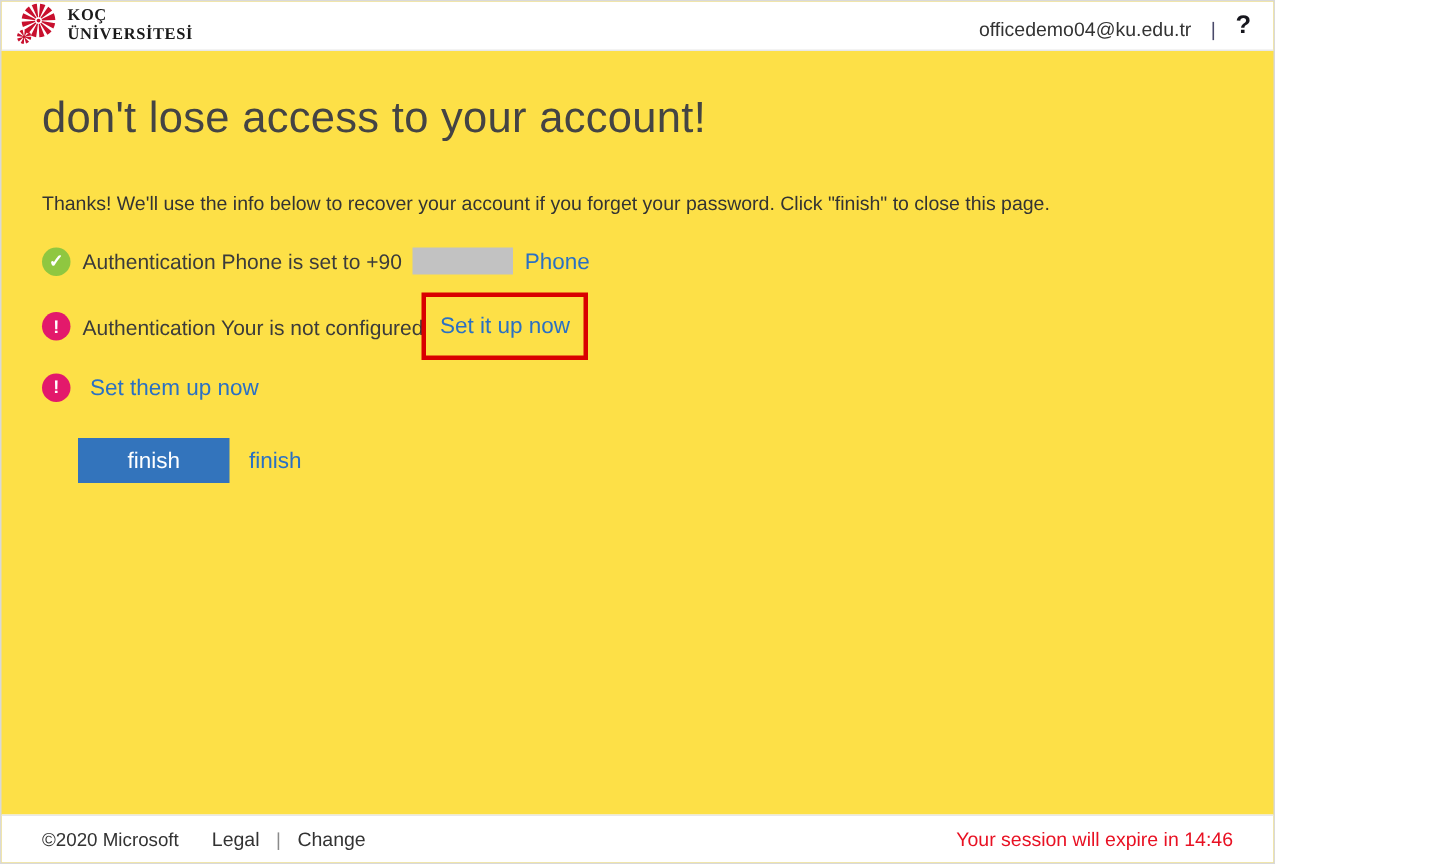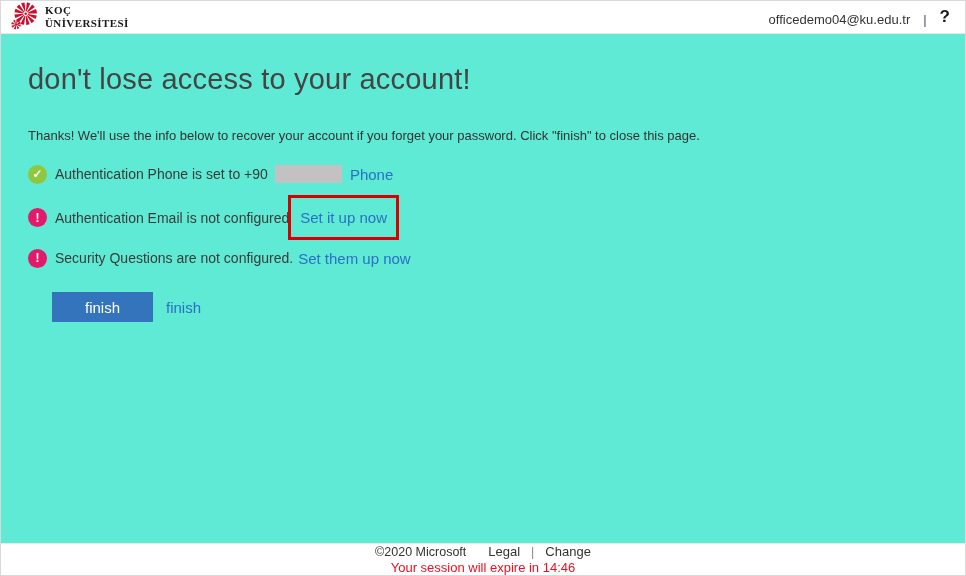--- a/index.html
+++ b/index.html
@@ -1,22 +1,22 @@
 <!DOCTYPE html>
 <html><head>
 <meta charset="utf-8">
 <style>
   * { box-sizing: border-box; margin: 0; padding: 0; }
   html,body { background:#fff; }
   body { font-family: "Liberation Sans", sans-serif; }
   .page {
     position: relative;
-    width: 966px;
+    width: 850px;
     height: 576px;
-    background: #5eead4;
+    background: #fde047;
     border: 1px solid #d9d9d9;
     overflow: hidden;
   }
   
   .header {
     position: absolute; top: 0; left: 0; right: 0;
     height: 33px;
     display: flex; align-items: center; justify-content: space-between;
     padding: 0 15px 0 8px;
     border-bottom: 1px solid #e8e8e8;
@@ -82,21 +82,20 @@
   .cancel-link { margin-left: 13px; font-size: 14px; }
 
   
   .footer {
     position: absolute; left: 0; right: 0; bottom: 0;
     height: 32px;
     border-top: 1px solid #e8e8e8;
     display: flex; align-items: center; justify-content: space-between;
     padding: 0 27px;
     background: #fff;
-    flex-direction: column;
   }
   .footer-left { display: flex; align-items: center; font-size: 12.5px; color: #333; }
   .copyright { margin-right: 22px; }
   .footer-link { color: #333; text-decoration: none; font-size: 13px; cursor: pointer; text-align: right; }
   .footer-sep { margin: 0 11px; color: #8a8a8a; }
   .session-notice { font-size: 13px; color: #e81123; }
 </style>
 </head>
 <body>
 
@@ -128,29 +127,28 @@
 
   <div class="row row-phone">
     <span class="status-icon icon-ok">✓</span>
     <span class="row-text">Authentication Phone is set to +90</span>
     <span class="redacted"></span>
     <a class="link" href="#">Phone</a>
   </div>
 
   <div class="row row-email">
     <span class="status-icon icon-warn">!</span>
-    <span class="row-text">Authentication Email is not configured</span>
+    <span class="row-text">Authentication Your is not configured</span>
     <span class="highlight-box">
       <a class="link" href="#">Set it up now</a>
     </span>
   </div>
 
   <div class="row row-secq">
     <span class="status-icon icon-warn">!</span>
-    <span class="row-text">Security Questions are not configured.</span>
     <a class="link" href="#">Set them up now</a>
   </div>
 
   <div class="actions">
     <button class="finish-btn">finish</button>
     <a class="link cancel-link" href="#">finish</a>
   </div>
 
   <div class="footer">
     <div class="footer-left">

